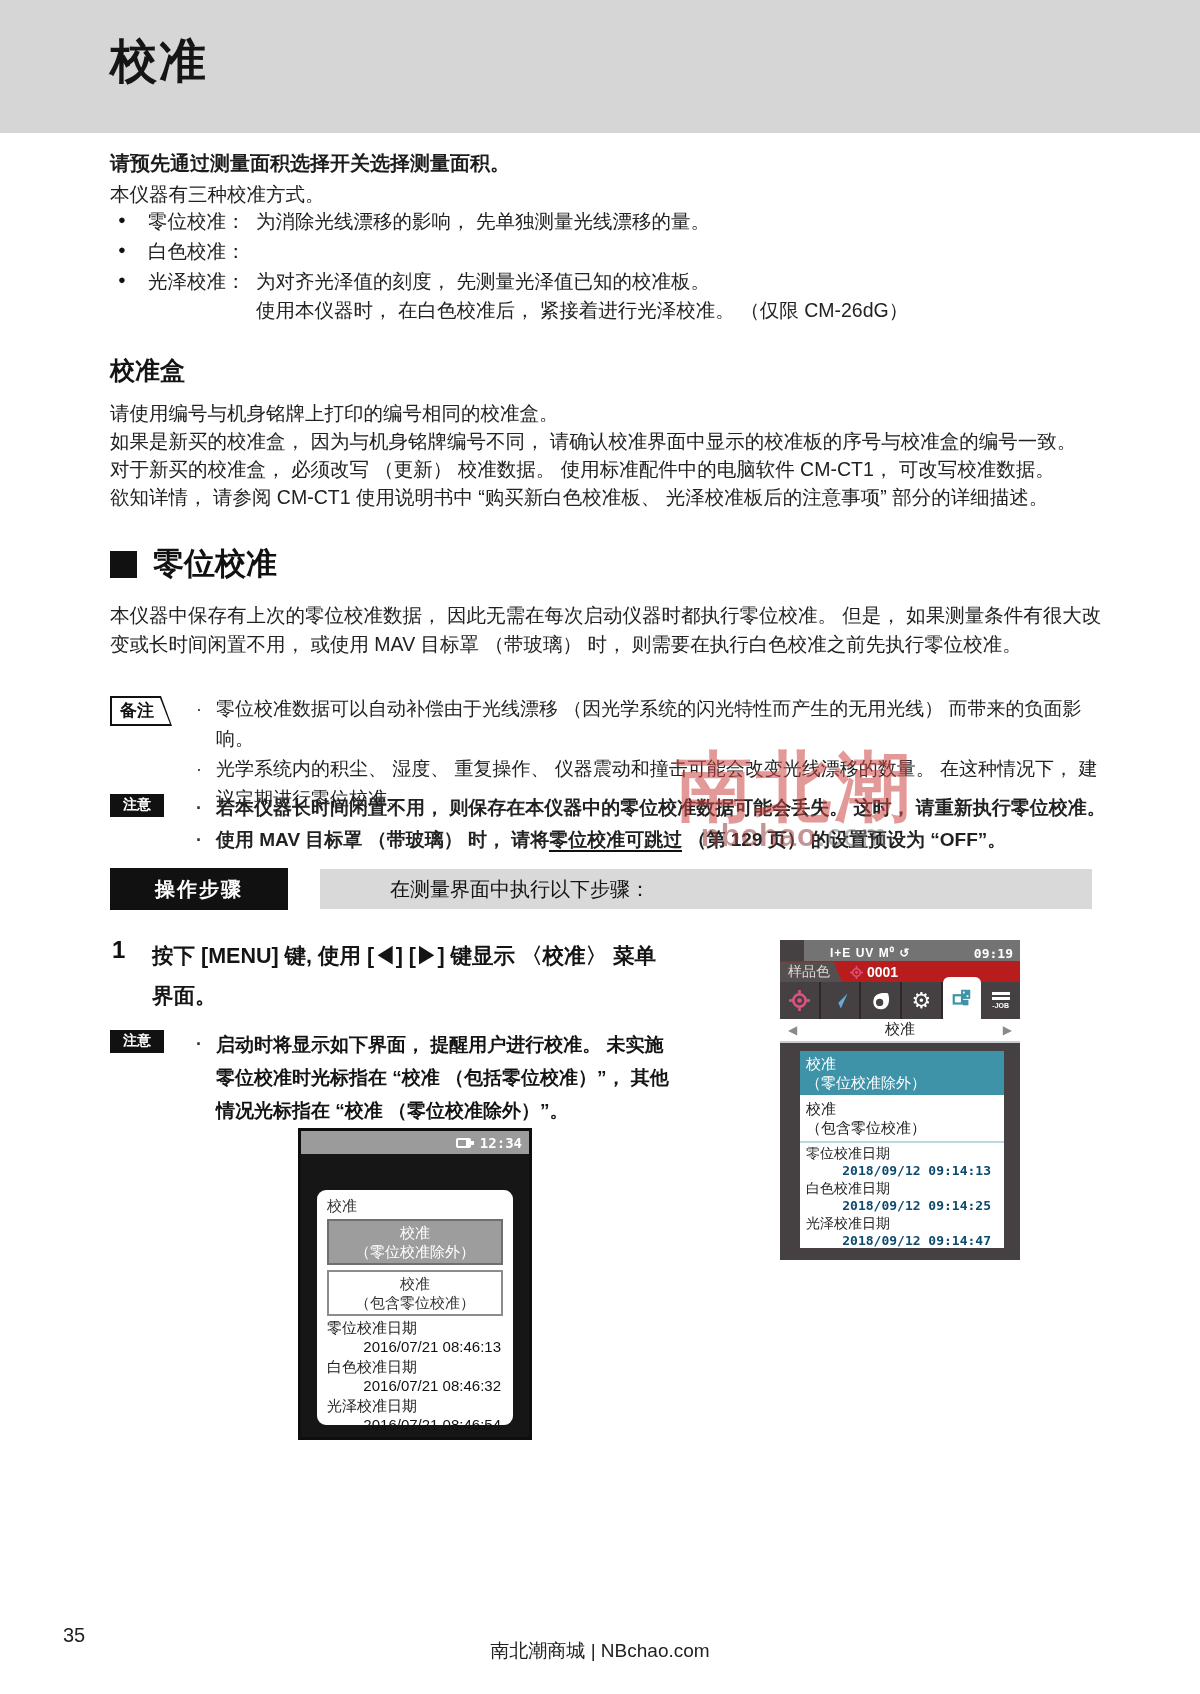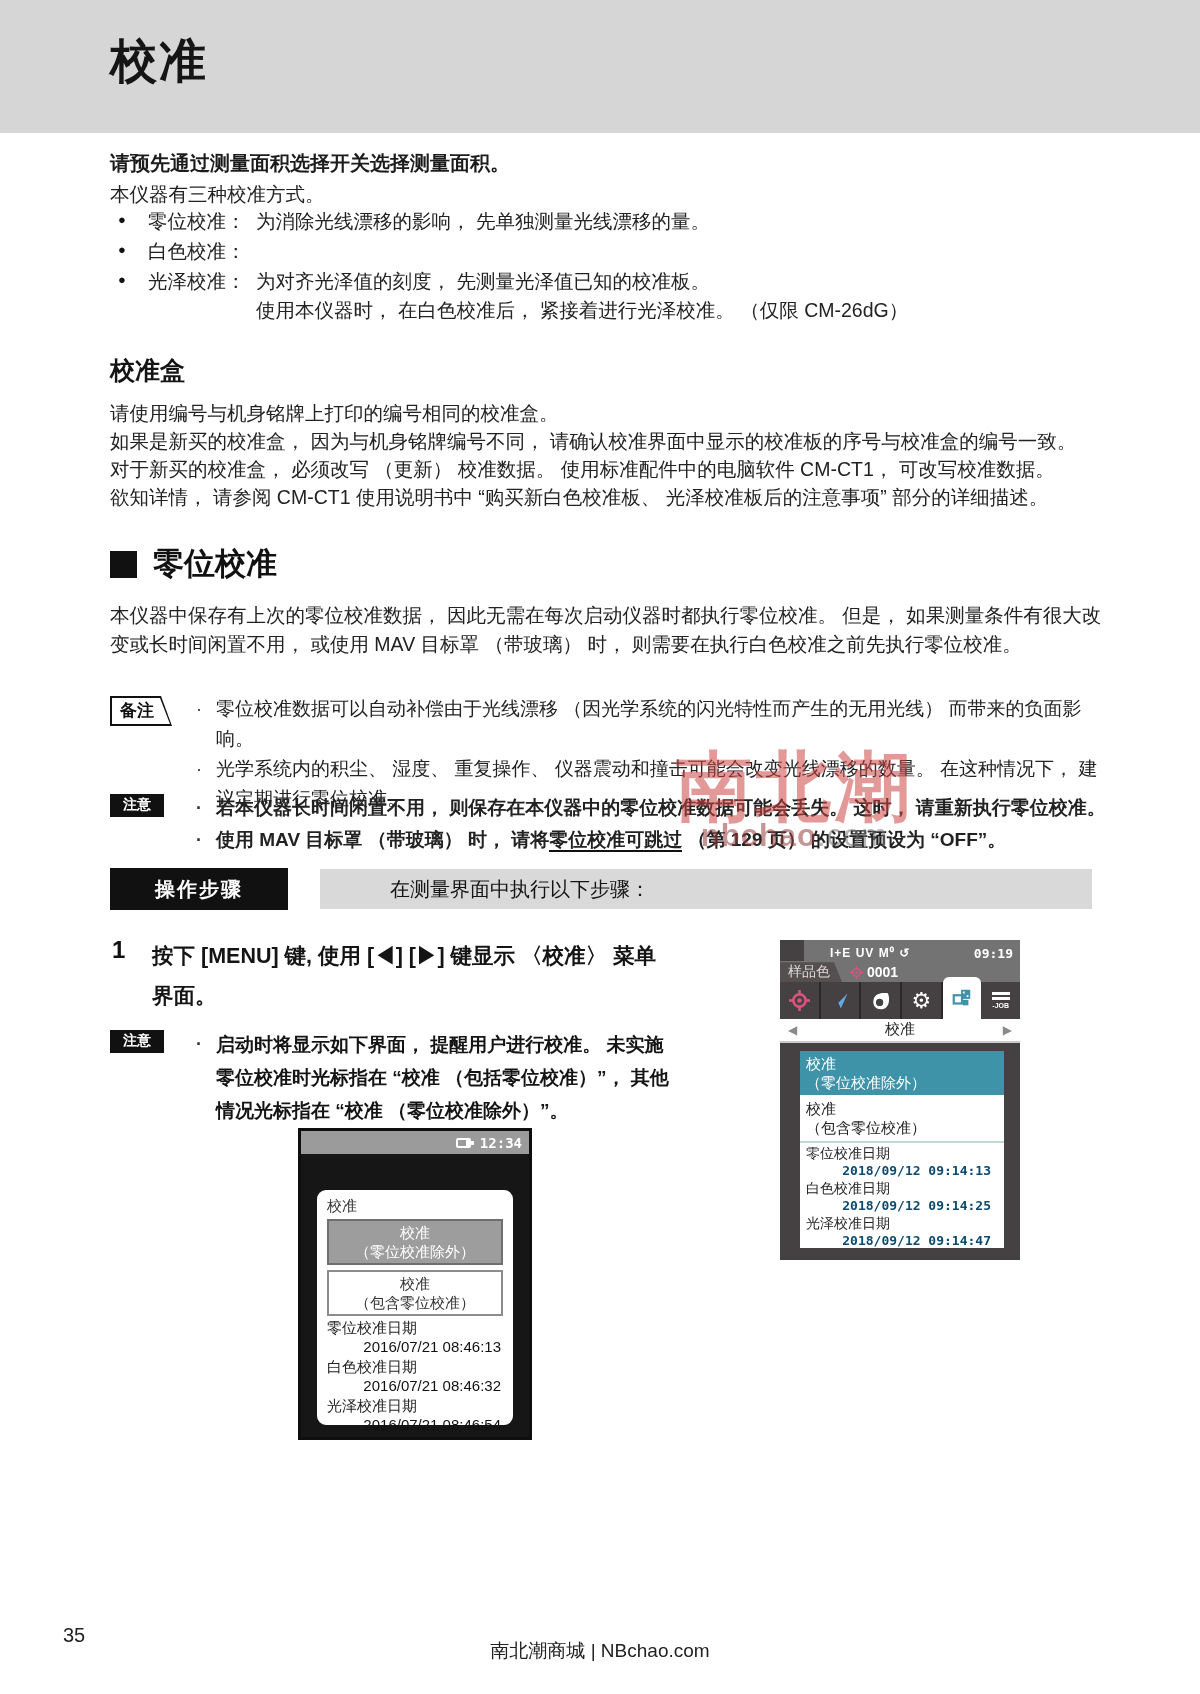--- a/index.html
+++ b/index.html
@@ -87,21 +87,21 @@
   .dl-row-label { font-size:15px; color:#222; margin-top:3px; }
   .dl-row-value { font-size:15px; color:#111; text-align:right; padding-right:2px; }
 
   
   .dev-right { left:780px; top:940px; width:240px; height:320px;
     background:#454142; display:flex; flex-direction:column; }
   .dr-status { height:22px; background:#737373; display:flex; align-items:flex-end;
     justify-content:space-between; padding:0 7px 0 26px;margin-left:24px; }
   .dr-sticons { color:#fff; font-size:12px; font-weight:bold; letter-spacing:1px; }
   .dr-time { color:#fff; font-size:13px; font-weight:bold; font-family:"DejaVu Sans Mono", monospace; }
-  .dr-tabs { height:22px; background:#737373; display:flex; align-items:flex-end; }
+  .dr-tabs { height:22px; background:#b91c1c; display:flex; align-items:flex-end; }
   .dr-tab1 { height:20px; background:#55504f; color:#ddd; font-size:14px; padding:0 12px 0 8px;
     display:flex; align-items:center; clip-path:polygon(0 0, calc(100% - 8px) 0, 100% 100%, 0 100%); }
   .dr-tab2 { height:20px; display:flex; align-items:center; gap:4px; padding:0 8px;
     color:#fff; font-size:14px; font-weight:bold; }
   .dr-toolbar { height:38px; background:#454142; display:flex; }
   .dr-cell { flex:1; display:flex; align-items:center; justify-content:center;
     border-right:2px solid #2c2829; }
   .dr-cell:last-child { border-right:0; }
   .dr-cell.active { background:#fff; border-radius:6px 6px 0 0; margin-top:-5px; border-right:0; }
   .gear-glyph { color:#fff; font-size:22px; line-height:22px; }

